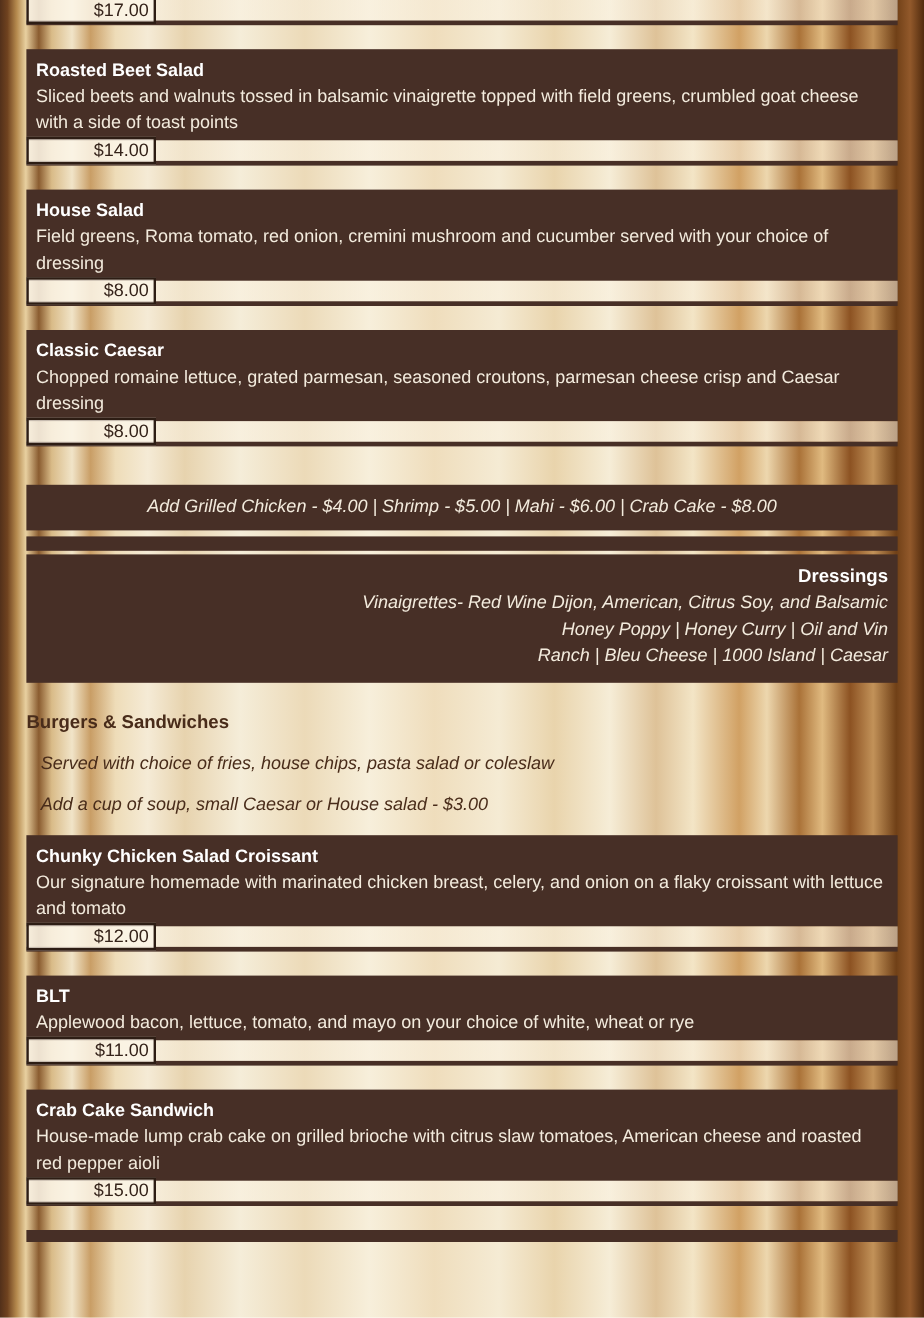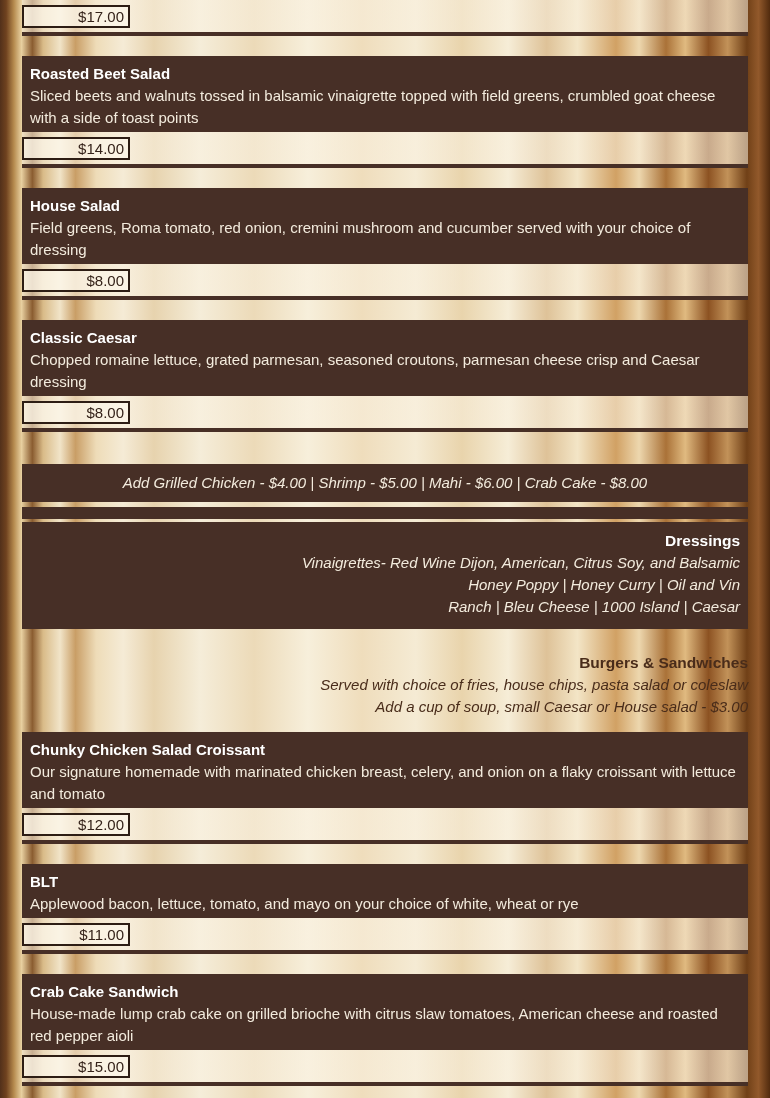--- a/index.html
+++ b/index.html
@@ -40,21 +40,21 @@
 
   .item-name{
     margin: 0; font-size: 15px; font-weight: 700;
     color: #ffffff; line-height: 22px;
   }
   .item-desc{
     margin: 0; font-size: 15px; color: var(--ink); line-height: 22px;
   }
 
   .price-row{
-    height: 32px;
+    height: 17px;
     display: flex; align-items: center;
     background-image:
       linear-gradient(rgba(250,242,226,0.55), rgba(250,242,226,0.55)),
       var(--wood);
     background-size: auto, 770px 100%;
     background-position: 0 0, -22px 0;
     background-repeat: no-repeat;
   }
   .price-box{
     width: 108px; height: 23px;
@@ -88,29 +88,29 @@
   }
   .center-title{
     margin: 0; color: #ffffff; font-size: 15.5px; font-weight: 700; line-height: 22px;
   }
   .center-line{
     margin: 0; color: var(--ink); font-style: italic;
     font-size: 15px; line-height: 22px;
   }
 
   .section-header{
-    text-align: right; color: var(--dark-ink);
+    text-align: left; color: var(--dark-ink);
     padding-top: 3px; margin-bottom: 14px;
   }
   .section-title{
     margin: 0; font-size: 15.5px; font-weight: 700; line-height: 22px;
     color: var(--dark-ink);
   }
   .section-note{
-    margin: 0; font-style: italic; font-size: 15px; line-height: 22px;
+    margin: 12px; font-style: italic; font-size: 15px; line-height: 22px;
   }
 </style>
 </head>
 <body>
 
 <main class="page">
 
   <section class="card first">
     <div class="price-row">
       <span class="price-box">$17.00</span>

